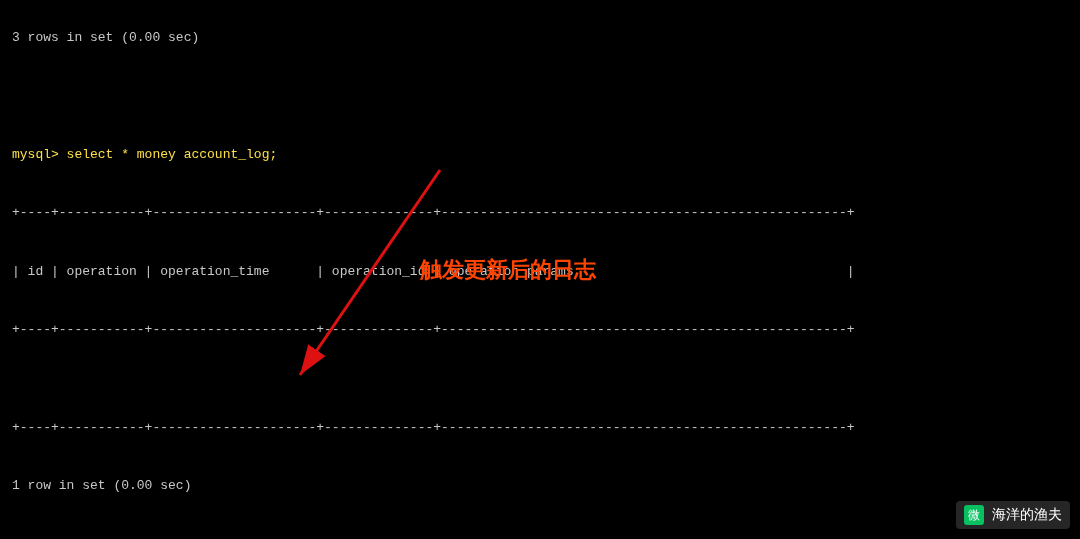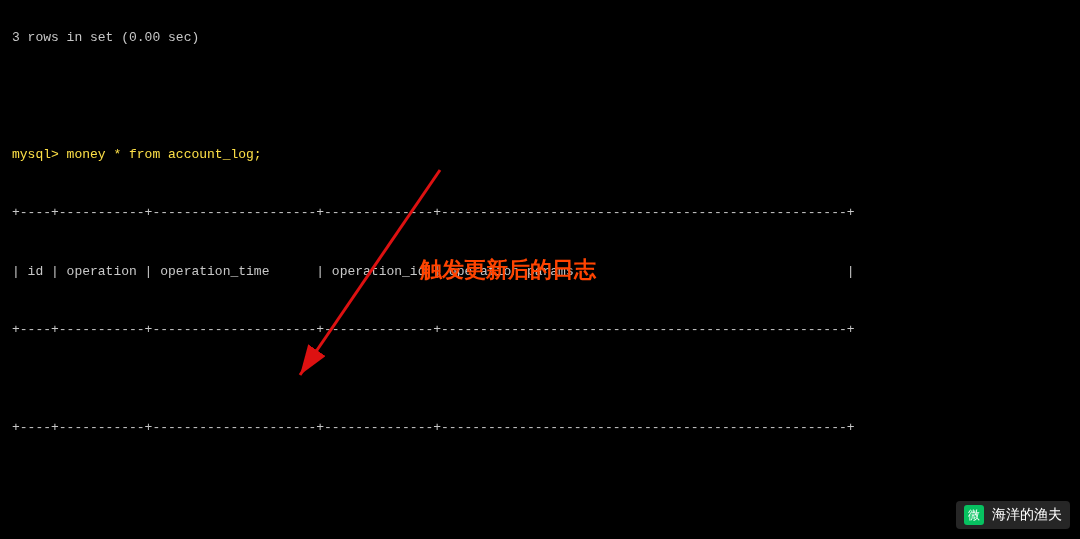--- a/index.html
+++ b/index.html
@@ -48,31 +48,32 @@
     }
   </style>
 </head>
 <body>
 
 <div class="terminal">
 <span class="gray">3 rows in set (0.00 sec)</span>
 <br>
 <span></span>
 <br>
-<span class="white">mysql&gt; </span><span class="white">money * from account_log;</span>
+<span class="white">mysql&gt; </span><span class="white">select * money account_log;</span>
 <br>
 <span class="gray">+----+-----------+---------------------+--------------+----------------------------------------------------+</span>
 <br>
 <span class="gray">| id | operation | operation_time      | operation_id | operation_params                                   |</span>
 <br>
 <span class="gray">+----+-----------+---------------------+--------------+----------------------------------------------------+</span>
 <br>
 <br>
 <span class="gray">+----+-----------+---------------------+--------------+----------------------------------------------------+</span>
 <br>
+<span class="gray">1 row in set (0.00 sec)</span>
 <br>
 <br>
 
 <br>
 <br>
 
 <br>
 
 <br>
 

